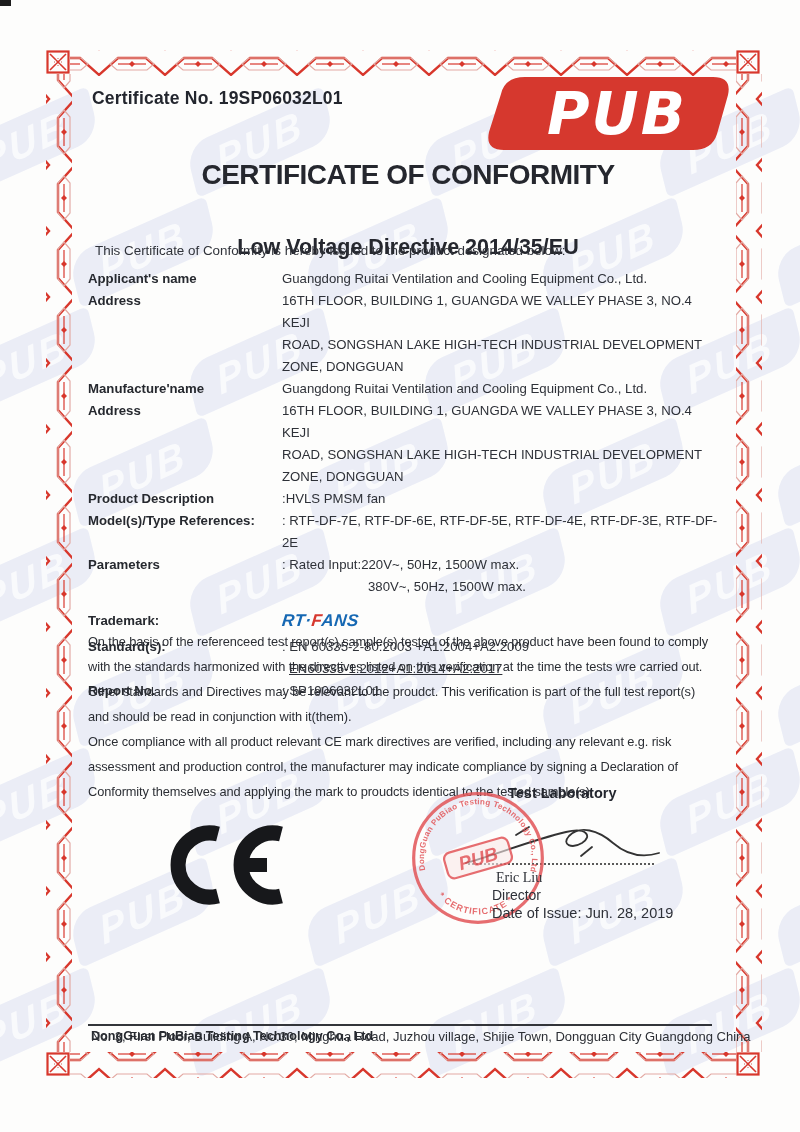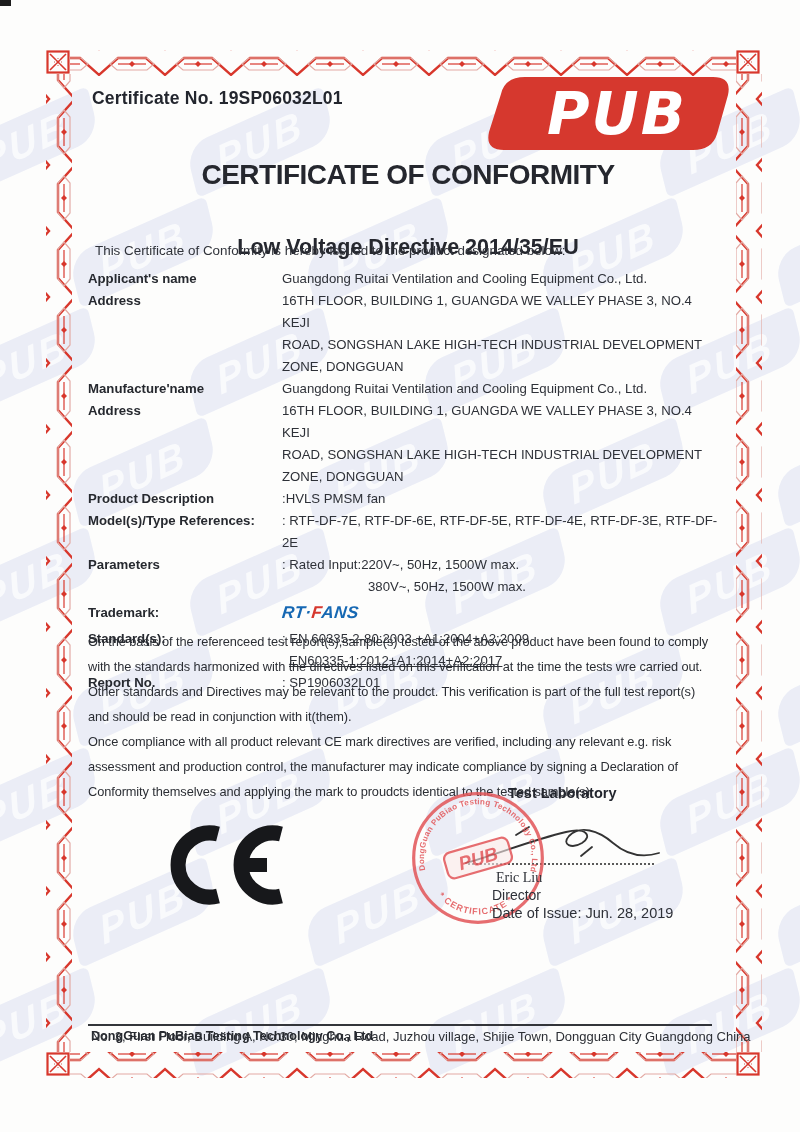--- a/index.html
+++ b/index.html
@@ -23,21 +23,21 @@
   .cert-no{left:92px;top:88px;font-size:17.5px;font-weight:bold;color:#23262e;letter-spacing:.2px;}
   .pub-logo{left:487px;top:77px;width:244px;height:74px;}
   .title{left:78px;top:159px;width:660px;text-align:center;font-size:28px;font-weight:bold;color:#25272e;letter-spacing:-.5px;}
   .subtitle{left:78px;top:199px;width:660px;text-align:center;font-size:21.5px;font-weight:bold;color:#25272e;margin-top:36px;}
   .intro{left:95px;top:243px;font-size:13.4px;color:#30333a;}
   .fields{left:88px;top:268px;width:632px;font-size:13.2px;line-height:22px;}
   .frow{display:flex;}
   .flabel{width:194px;font-weight:bold;flex:none;color:#26292f;}
   .fval{flex:1;}
   .r6 .fline:nth-child(2){padding-left:86px;}
-  .r7{margin-top:4px;height:26px;}
+  .r7{margin-top:12px;height:26px;}
   .r8 .fline:nth-child(2){padding-left:7px;text-decoration:underline;}
   .tm{font-style:italic;font-weight:bold;font-size:17px;letter-spacing:.5px;display:inline-block;transform:skewX(-6deg);}
   .tmp0,.tmp2{color:#1668b3;}
   .tmp1{color:#d6382e;}
   .paras{left:88px;top:629px;width:630px;font-size:12.8px;line-height:25px;color:#2b2e34;letter-spacing:-.1px;}
   .paras p{margin:0;}
   .ce{left:163px;top:820px;}
   .stamp{left:408px;top:788px;opacity:.85;}
   .lab-head{left:508px;top:785px;font-size:14.5px;font-weight:bold;color:#23262e;}
   .sig{left:460px;top:816px;}

